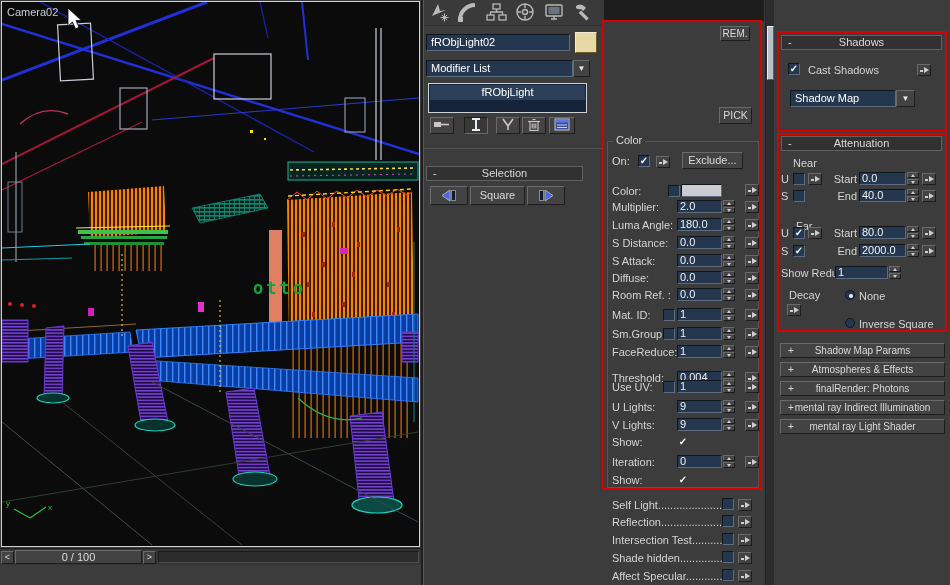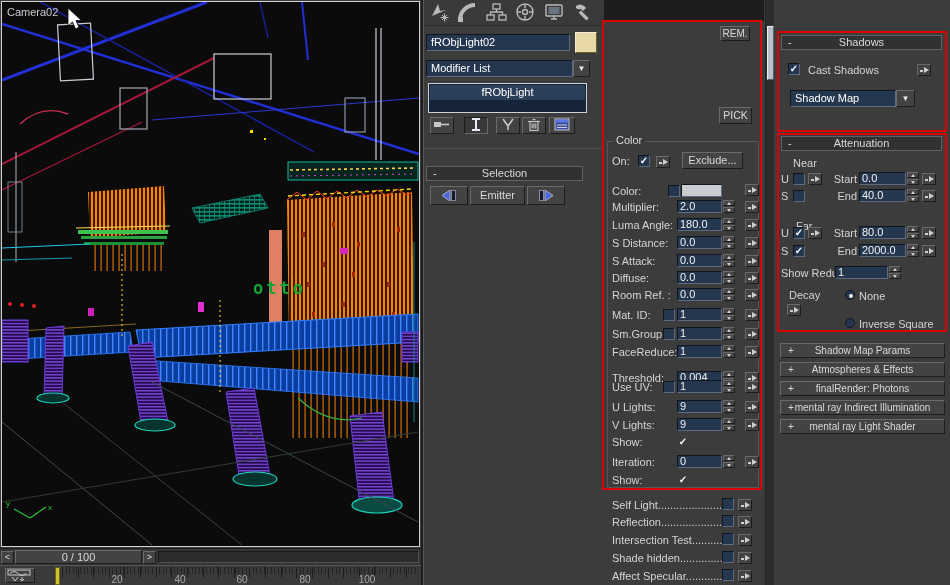--- a/index.html
+++ b/index.html
@@ -203,37 +203,20 @@
     </svg>
   </div>
 
   <div class="abs" style="left:0;top:548px;width:421px;height:17px;background:#353535;border-top:1px solid #1e1e1e;">
     <div class="btn abs" style="left:1px;top:2px;width:13px;height:13px;line-height:11px;font-size:9px;">&lt;</div>
     <div class="btn abs" style="left:15px;top:1px;width:127px;height:14px;line-height:12px;">0 / 100</div>
     <div class="btn abs" style="left:143px;top:2px;width:13px;height:13px;line-height:11px;font-size:9px;">&gt;</div>
     <div class="abs" style="left:158px;top:2px;width:261px;height:12px;background:#2c2c2c;border:1px solid;border-color:#191919 #4f4f4f #4f4f4f #191919;"></div>
   </div>
 
-  <div class="abs" style="left:0;top:565px;width:421px;height:20px;background:#3a3a3a;border-top:1px solid #555;">
-    <div class="btn abs" style="left:5px;top:2px;width:30px;height:15px;">
-      <svg width="26" height="13" viewBox="0 0 26 13">
-        <rect x="1" y="1" width="22" height="5" fill="none" stroke="#c8c8c8"></rect>
-        <path d="M3,4.5 q4,-4 8,0 t8,0" fill="none" stroke="#c8c8c8" stroke-width="1"></path>
-        <path d="M5,8 l3,4 M8,12 l3,-4 M15,8 v4 M13,10 l2,2 2,-2" fill="none" stroke="#c8c8c8" stroke-width="1"></path>
-      </svg>
-    </div>
-    <div class="abs" style="left:55px;top:1px;width:5px;height:18px;background:#cfc12e;border:1px solid #6b6414;"></div>
-    <div class="abs" style="left:62px;top:1px;width:356px;height:7px;background:repeating-linear-gradient(90deg,#232323 0 1px,transparent 1px 3.6px);"></div>
-    <div class="abs" style="left:62px;top:1px;width:356px;height:11px;background:repeating-linear-gradient(90deg,#1e1e1e 0 1px,transparent 1px 15.625px);"></div>
-    <span class="tick-label" style="left:107px;">20</span>
-    <span class="tick-label" style="left:170px;">40</span>
-    <span class="tick-label" style="left:232px;">60</span>
-    <span class="tick-label" style="left:295px;">80</span>
-    <span class="tick-label" style="left:357px;">100</span>
-  </div>
 
   <div class="abs" style="left:421px;top:0;width:2px;height:585px;background:#1f1f1f;"></div>
   <div class="abs" style="left:423px;top:0;width:1px;height:585px;background:#585858;"></div>
 
   <div class="abs" style="left:424px;top:0;width:180px;height:26px;background:#3a3a3a;border-bottom:1px solid #2c2c2c;">
     <div class="abs" style="left:3px;top:2px;width:27px;height:23px;">
       <svg width="22" height="20" viewBox="0 0 20 20">
         <path d="M4,14 L10,2 L12,9 L18,8 Z" fill="#b9b9b9"></path>
         <path d="M14,13 l5,5 M19,13 l-5,5 M16.5,11.5 v8 M12.5,15.5 h8" stroke="#b9b9b9" stroke-width="1" fill="none"></path>
       </svg>
@@ -334,21 +317,21 @@
   <div class="rhead abs" style="left:426px;top:166px;width:157px;height:15px;">
     <span class="minus">-</span>
     <span>Selection</span>
   </div>
   <div class="btn abs" style="left:430px;top:186px;width:38px;height:19px;">
     <svg width="20" height="13" viewBox="0 0 20 13" style="margin-top:2px">
       <polygon points="11,1 3,6.5 11,12" fill="#4a66e0" stroke="#aab"></polygon>
         <rect x="12.5" y="1.5" width="4" height="10" fill="#141a2e" stroke="#889"></rect>
     </svg>
   </div>
-  <div class="btn abs" style="left:470px;top:186px;width:55px;height:19px;line-height:17px;">Emitter</div>
+  <div class="btn abs" style="left:470px;top:186px;width:55px;height:19px;line-height:17px;">Square</div>
   <div class="btn abs" style="left:527px;top:186px;width:38px;height:19px;">
     <svg width="20" height="13" viewBox="0 0 20 13" style="margin-top:2px">
       <rect x="3.5" y="1.5" width="4" height="10" fill="#141a2e" stroke="#889"></rect>
         <polygon points="9,1 17,6.5 9,12" fill="#4a66e0" stroke="#aab"></polygon>
     </svg>
   </div>
 
   <div class="abs" style="left:604px;top:0;width:160px;height:21px;background:#1d1d1d;"></div>
 
   <div class="btn abs" style="left:720px;top:26px;width:30px;height:15px;font-size:10px;line-height:13px;">REM.</div>

